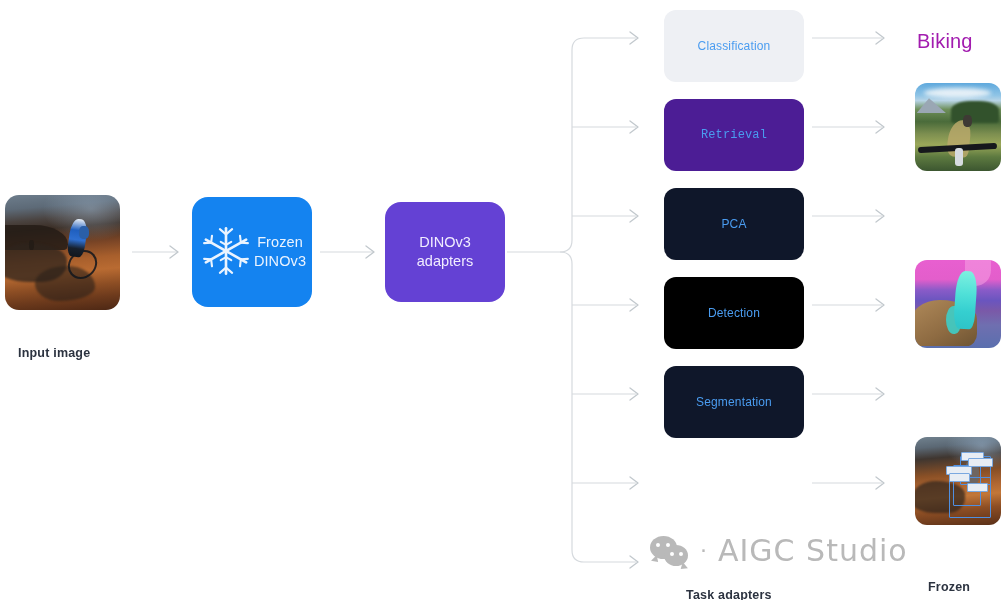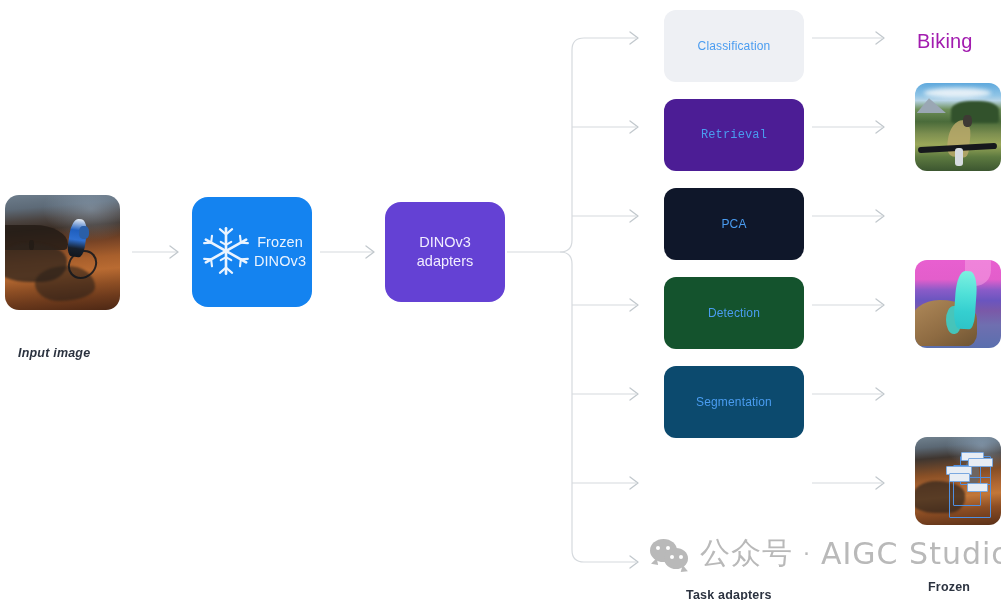--- a/index.html
+++ b/index.html
@@ -212,21 +212,21 @@
 
   <div class="abs" id="input-thumb">
     <div class="ridge"></div>
     <div class="rockA"></div>
     <div class="rockB"></div>
     <div class="rider2"></div>
     <div class="bike"></div>
     <div class="rider"></div>
     <div class="pack"></div>
   </div>
-  <div class="abs caption" style="left:18px;top:346px;font-style:italic;">Input image</div>
+  <div class="abs caption" style="left:18px;top:346px;">Input image</div>
 
   <div class="abs" id="frozen-box" style="background:#1483f0;">
     <svg class="snow" viewBox="0 0 64 64">
       <g stroke="#eaf4ff" stroke-width="3" stroke-linecap="round" fill="none">
         <line x1="32" y1="6" x2="32" y2="58"></line>
         <line x1="9" y1="19" x2="55" y2="45"></line>
         <line x1="9" y1="45" x2="55" y2="19"></line>
         <g stroke-width="2.4">
           <line x1="32" y1="13" x2="25" y2="7"></line>
             <line x1="32" y1="13" x2="39" y2="7"></line>
@@ -262,24 +262,24 @@
 
   <div class="abs chip" style="left:664px;top:10px;background:#eef0f4;color:#4a9cf0;">
     <span>Classification</span>
   </div>
   <div class="abs chip" style="left:664px;top:99px;background:#4c1d95;color:#4a9cf0;font-family:Liberation Mono, monospace;">
     <span>Retrieval</span>
   </div>
   <div class="abs chip" style="left:664px;top:188px;background:#0f172a;color:#4a9cf0;">
     <span>PCA</span>
   </div>
-  <div class="abs chip" style="left:664px;top:277px;background:#14532d;color:#4a9cf0;">
+  <div class="abs chip" style="left:664px;top:277px;background:#000000;color:#4a9cf0;">
     <span>Detection</span>
   </div>
-  <div class="abs chip" style="left:664px;top:366px;background:#0c4a6e;color:#4a9cf0;">
+  <div class="abs chip" style="left:664px;top:366px;background:#0f172a;color:#4a9cf0;">
     <span>Segmentation</span>
   </div>
 
   <div class="abs outlabel" style="left:917px;top:30px;">Biking</div>
 
   <div class="abs outthumb out-retrieval" style="left:915px;top:83px;">
     <div class="cloud"></div>
       <div class="peak"></div>
       <div class="trees"></div>
     <div class="trail"></div>
@@ -315,18 +315,17 @@
     <span id="wechat-icon">
       <span class="b1"></span>
         <span class="t1"></span>
       <span class="b2"></span>
         <span class="t2"></span>
       <span class="e e1"></span>
         <span class="e e2"></span>
       <span class="e e3"></span>
         <span class="e e4"></span>
     </span>
-    <span>公众号</span>
     <span class="wsep">·</span>
     <span>AIGC Studio</span>
   </div>
 
 </div>
 
 </body></html>

